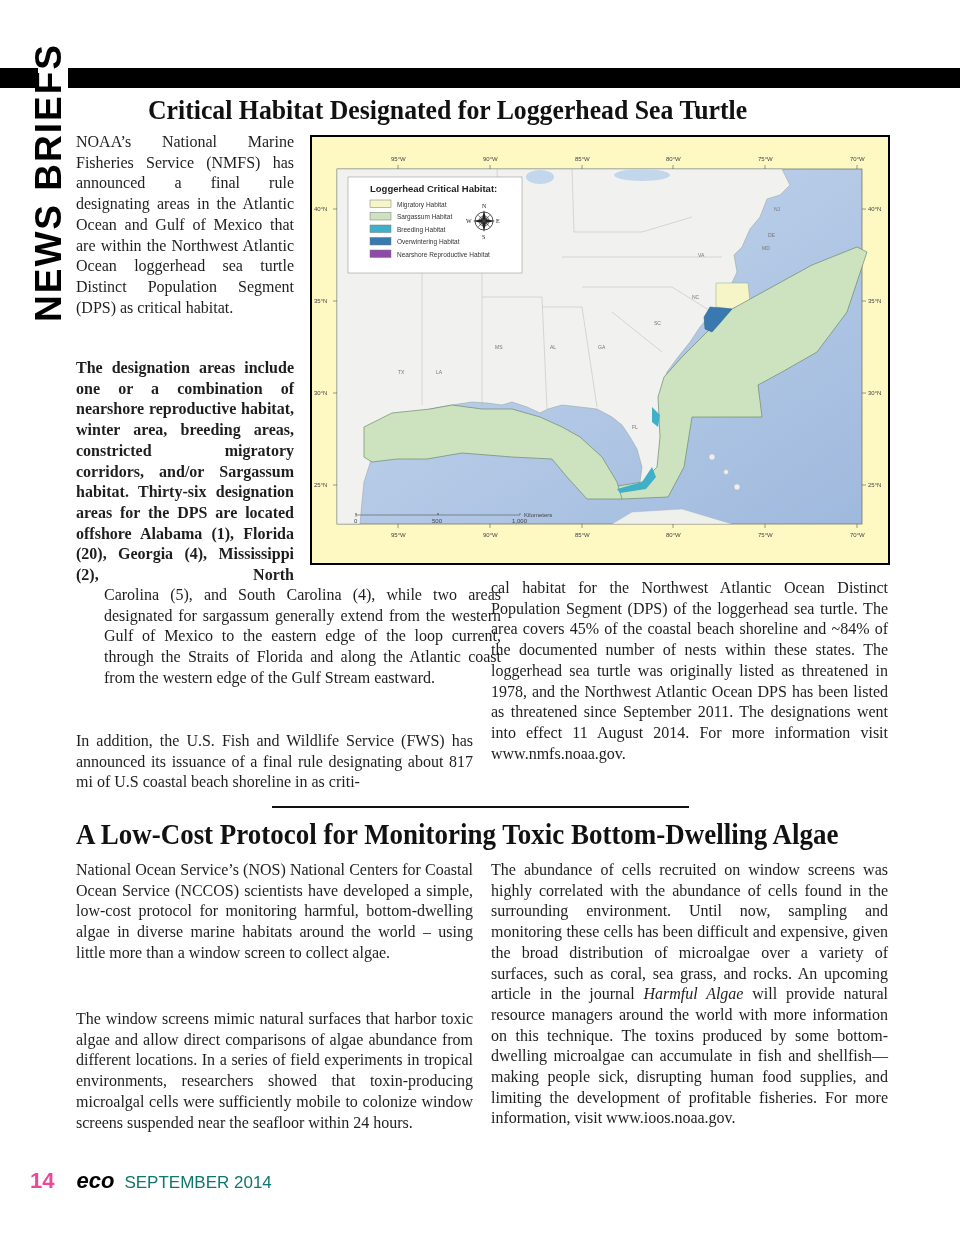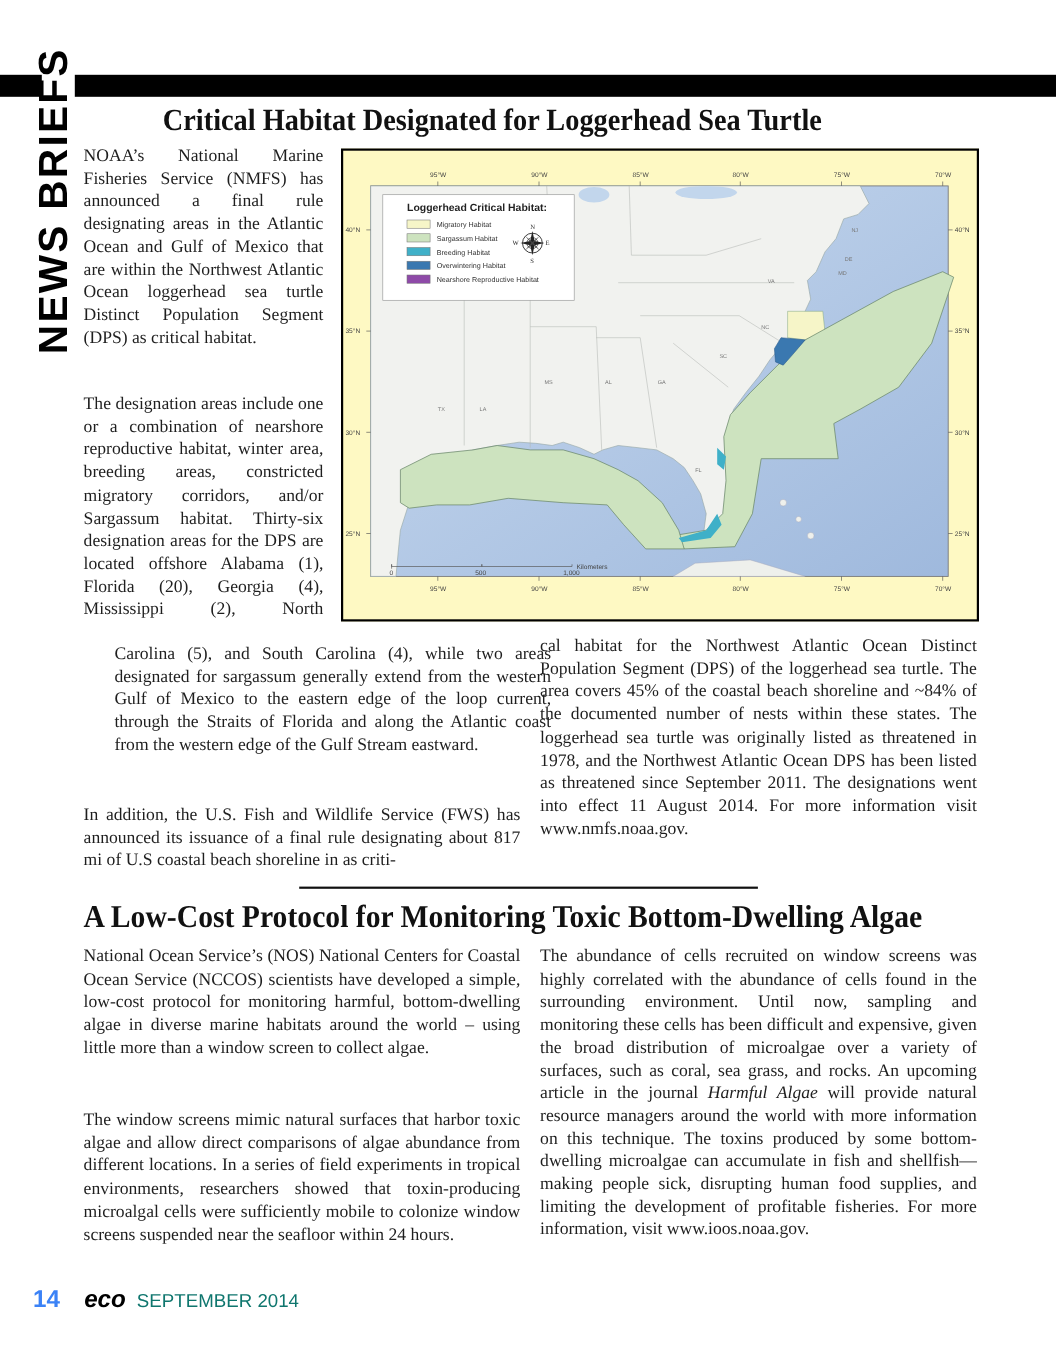--- a/index.html
+++ b/index.html
@@ -3,34 +3,34 @@
 <meta charset="utf-8">
 <style>
   html, body { margin:0; padding:0; background:#fff; }
   body { width:960px; height:1245px; position:relative; overflow:hidden; font-family:"Liberation Serif", serif; color:#1a1a1a; }
   .topbar { position:absolute; left:0; top:68px; width:960px; height:20px; background:#000; }
   .topbar-gap { position:absolute; left:38px; top:60px; width:30px; height:36px; background:#fff; }
   .section-label { position:absolute; left:28px; top:322px; transform-origin:0 0; transform:rotate(-90deg); font-family:"Liberation Sans", sans-serif; font-weight:900; font-size:37px; letter-spacing:2px; color:#000; white-space:nowrap; }
   .headline1 { position:absolute; left:148px; top:94px; font-family:"Liberation Serif", serif; font-weight:bold; font-size:28px; transform:scaleX(0.92); transform-origin:0 0; white-space:nowrap; color:#111; }
   .body-text { font-size:16px; line-height:20.7px; text-align:justify; color:#1e1e1e; }
   .col-a1 { position:absolute; left:76px; top:132px; width:218px; }
-  .col-a2 { position:absolute; left:76px; top:358px; width:218px; }
+  .col-a2 { position:absolute; left:76px; top:358px; width:218px;font-weight:bold; }
   .col-a3 { position:absolute; left:76px; top:585px; width:397px;margin-left:28px; }
   .col-a4 { position:absolute; left:76px; top:731px; width:397px; }
   .col-a5 { position:absolute; left:491px; top:578px; width:397px; }
   .p { margin:0; }
   .map-frame { position:absolute; left:310px; top:135px; width:580px; height:430px; border:2px solid #000; box-sizing:border-box; background:#fef9c3; }
   .map-frame svg { position:absolute; left:0; top:0; }
   .divider { position:absolute; left:272px; top:806px; width:417px; height:2px; background:#111; }
   .headline2 { position:absolute; left:76px; top:818px; font-weight:bold; font-size:29px; transform:scaleX(0.93); transform-origin:0 0; white-space:nowrap; color:#111; }
   .col-b1 { position:absolute; left:76px; top:860px; width:397px; }
   .col-b2 { position:absolute; left:76px; top:1009px; width:397px; }
   .col-b3 { position:absolute; left:491px; top:860px; width:397px; }
   .footer { position:absolute; left:30px; top:1168px; display:flex; align-items:baseline; gap:10px; white-space:nowrap; }
-  .page-num { font-family:"Liberation Sans", sans-serif; font-weight:900; font-size:22px; color:#3b82f6; }
+  .page-num { font-family:"Liberation Sans", sans-serif; font-weight:900; font-size:22px; color:#ec4899; }
   .mag { font-family:"Liberation Sans", sans-serif; font-weight:900; font-style:italic; font-size:22px; color:#000; margin-left:12px; }
   .issue { font-family:"Liberation Sans", sans-serif; font-size:17px; color:#0f766e; }
   .map-label { font-family:"Liberation Sans", sans-serif; font-size:6px; fill:#444; }
   .state-label { font-family:"Liberation Sans", sans-serif; font-size:5px; fill:#777; }
   .legend-title { font-family:"Liberation Sans", sans-serif; font-weight:bold; font-size:9.5px; fill:#222; }
   .legend-item { font-family:"Liberation Sans", sans-serif; font-size:6.5px; fill:#333; }
   .compass-letter { font-family:"Liberation Serif", serif; font-size:6px; fill:#222; }
 </style>
 </head>
 <body>

